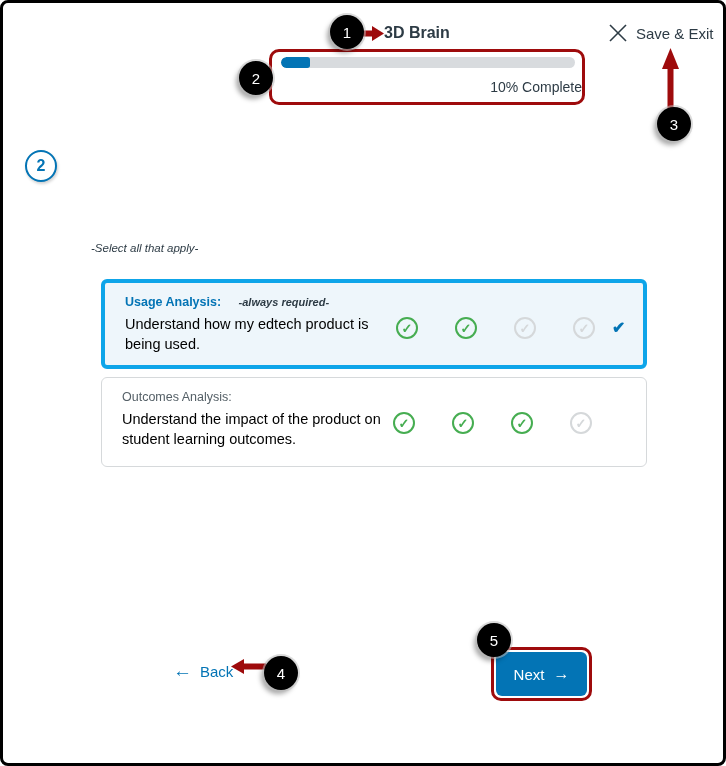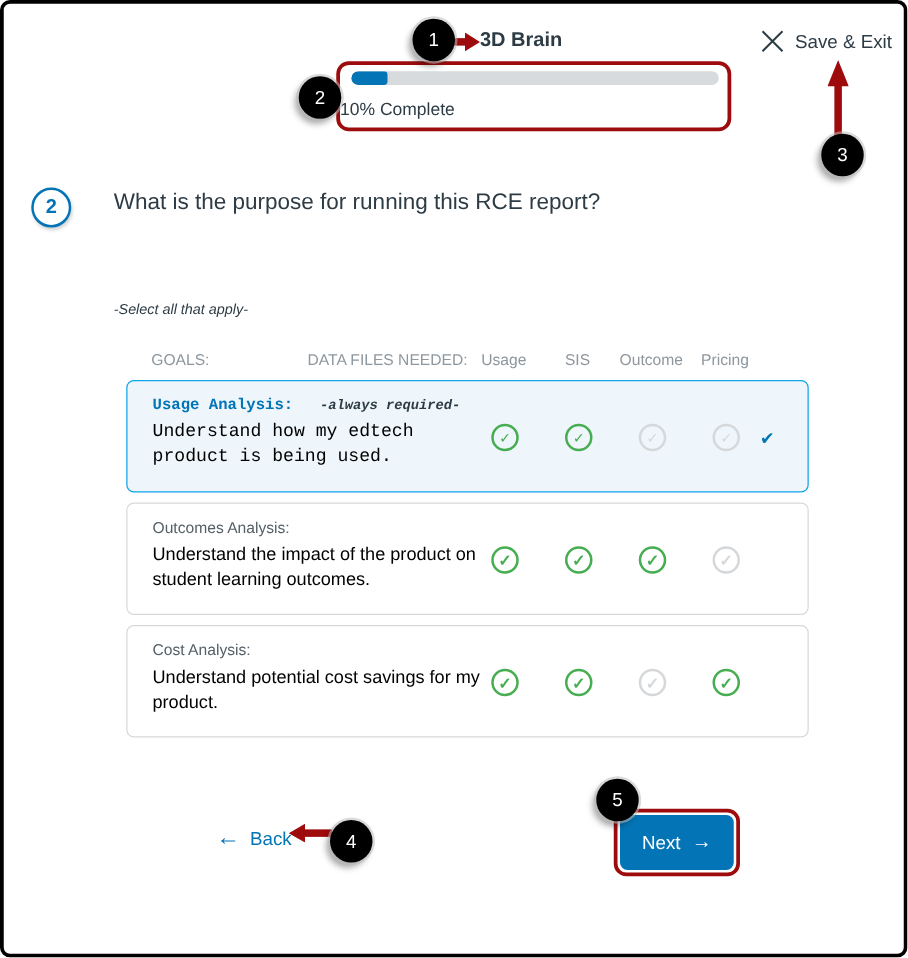--- a/index.html
+++ b/index.html
@@ -27,21 +27,21 @@
   .progress-outline {
     position:absolute; left:266px; top:46px; width:316px; height:56px;
     border:3px solid var(--red); border-radius:10px; background:#fff;
   }
   .progress-track {
     position:absolute; left:9px; top:5px; width:294px; height:11px;
     background:#d8dbde; border-radius:6px; overflow:hidden;
   }
   .progress-fill { height:100%; background:var(--blue); border-radius:6px 3px 3px 6px; }
   .progress-label {
-    position:absolute; left:0; right:0; top:27px; text-align:left;
+    position:absolute; left:0; right:0; top:27px; text-align:right;
     font-size:14px; color:#2D3B45;
   }
 
   
   .ann-circle {
     position:absolute; width:34px; height:34px; border-radius:50%;
     background:#000; color:#fff; font-size:15px;
     display:flex; align-items:center; justify-content:center;
     box-shadow:0 0 0 2px rgba(190,190,190,.55), -3px 4px 5px rgba(0,0,0,.35);
     z-index:6;
@@ -71,21 +71,21 @@
   .h-goals { position:absolute; left:20px; top:2px; }
   .h-files { position:absolute; left:145px; top:2px; }
   .h-col { position:absolute; top:2px; transform:translateX(-50%); }
   .h-col.c0 { left:302px; } .h-col.c1 { left:361px; } .h-col.c2 { left:420px; } .h-col.c3 { left:479px; }
 
   .card {
     position:relative; width:546px; height:90px; margin-bottom:8px;
     background:#fff; border:1px solid #d6d9db; border-radius:6px;
     cursor:pointer;
   }
-  .card.selected { background:#eef6fb; border:1px solid #0ea5e9;font-family:Liberation Mono, monospace; }
+  .card.selected { background:#eef6fb; border:4px solid #0ea5e9; }
   .card-title-row { position:absolute; left:20px; top:12px; font-size:12.5px; color:#556067; white-space:nowrap; }
   .card.selected .card-title { color:var(--blue); font-weight:bold; }
   .card-tag { font-size:11px; font-style:italic; font-weight:bold; color:#2D3B45; margin-left:14px; }
   .card-tag:empty { display:none; }
   .card-desc {
     position:absolute; left:20px; top:32px; width:266px;
     font-size:14.5px; line-height:1.35; color:#000000;
   }
   .check {
     position:absolute; top:34px; width:22px; height:22px; border-radius:50%;
@@ -157,32 +157,23 @@
 
   <div class="ann-arrow" style="left:659px; top:45px;">
     <svg width="17" height="63" viewBox="0 0 17 63">
       <polygon points="8.5,0 0,21 17,21" fill="#9E0B0C"></polygon>
       <rect x="5.5" y="19" width="6" height="44" fill="#9E0B0C"></rect>
     </svg>
   </div>
   <div class="ann-circle" style="left:654px; top:104px;">3</div>
 
   <div class="step-circle">2</div>
-  <div class="question">What is the purpose for running this RCE report?</div>
   <div class="select-note">-Select all that apply-</div>
 
   <div class="goals-table">
-    <div class="table-head">
-      <span class="h-goals">GOALS:</span>
-      <span class="h-files">DATA FILES NEEDED:</span>
-      <span class="h-col c0">Usage</span>
-      <span class="h-col c1">SIS</span>
-      <span class="h-col c2">Outcome</span>
-      <span class="h-col c3">Pricing</span>
-    </div>
 
     <div class="card selected">
       <div class="card-title-row">
         <span class="card-title">Usage Analysis:</span>
         <span class="card-tag">-always required-</span>
       </div>
       <div class="card-desc">Understand how my edtech product is being used.</div>
       <div class="check p0 check-green"></div>
       <div class="check p1 check-green"></div>
       <div class="check p2 check-gray"></div>
@@ -196,32 +187,20 @@
         
       </div>
       <div class="card-desc">Understand the impact of the product on student learning outcomes.</div>
       <div class="check p0 check-green"></div>
       <div class="check p1 check-green"></div>
       <div class="check p2 check-green"></div>
       <div class="check p3 check-gray"></div>
 
     </div>
 
-    <div class="card">
-      <div class="card-title-row">
-        <span class="card-title">Cost Analysis:</span>
-        
-      </div>
-      <div class="card-desc">Understand potential cost savings for my product.</div>
-      <div class="check p0 check-green"></div>
-      <div class="check p1 check-green"></div>
-      <div class="check p2 check-gray"></div>
-      <div class="check p3 check-green"></div>
-
-    </div>
   </div>
 
   <div class="back-link">
     <span class="back-arrow">←</span>
     <span>Back</span>
   </div>
 
   <div class="ann-arrow" style="left:228px; top:656px;">
     <svg width="35" height="15" viewBox="0 0 35 15">
       <polygon points="0,7.5 13,0 13,15" fill="#9E0B0C"></polygon>

